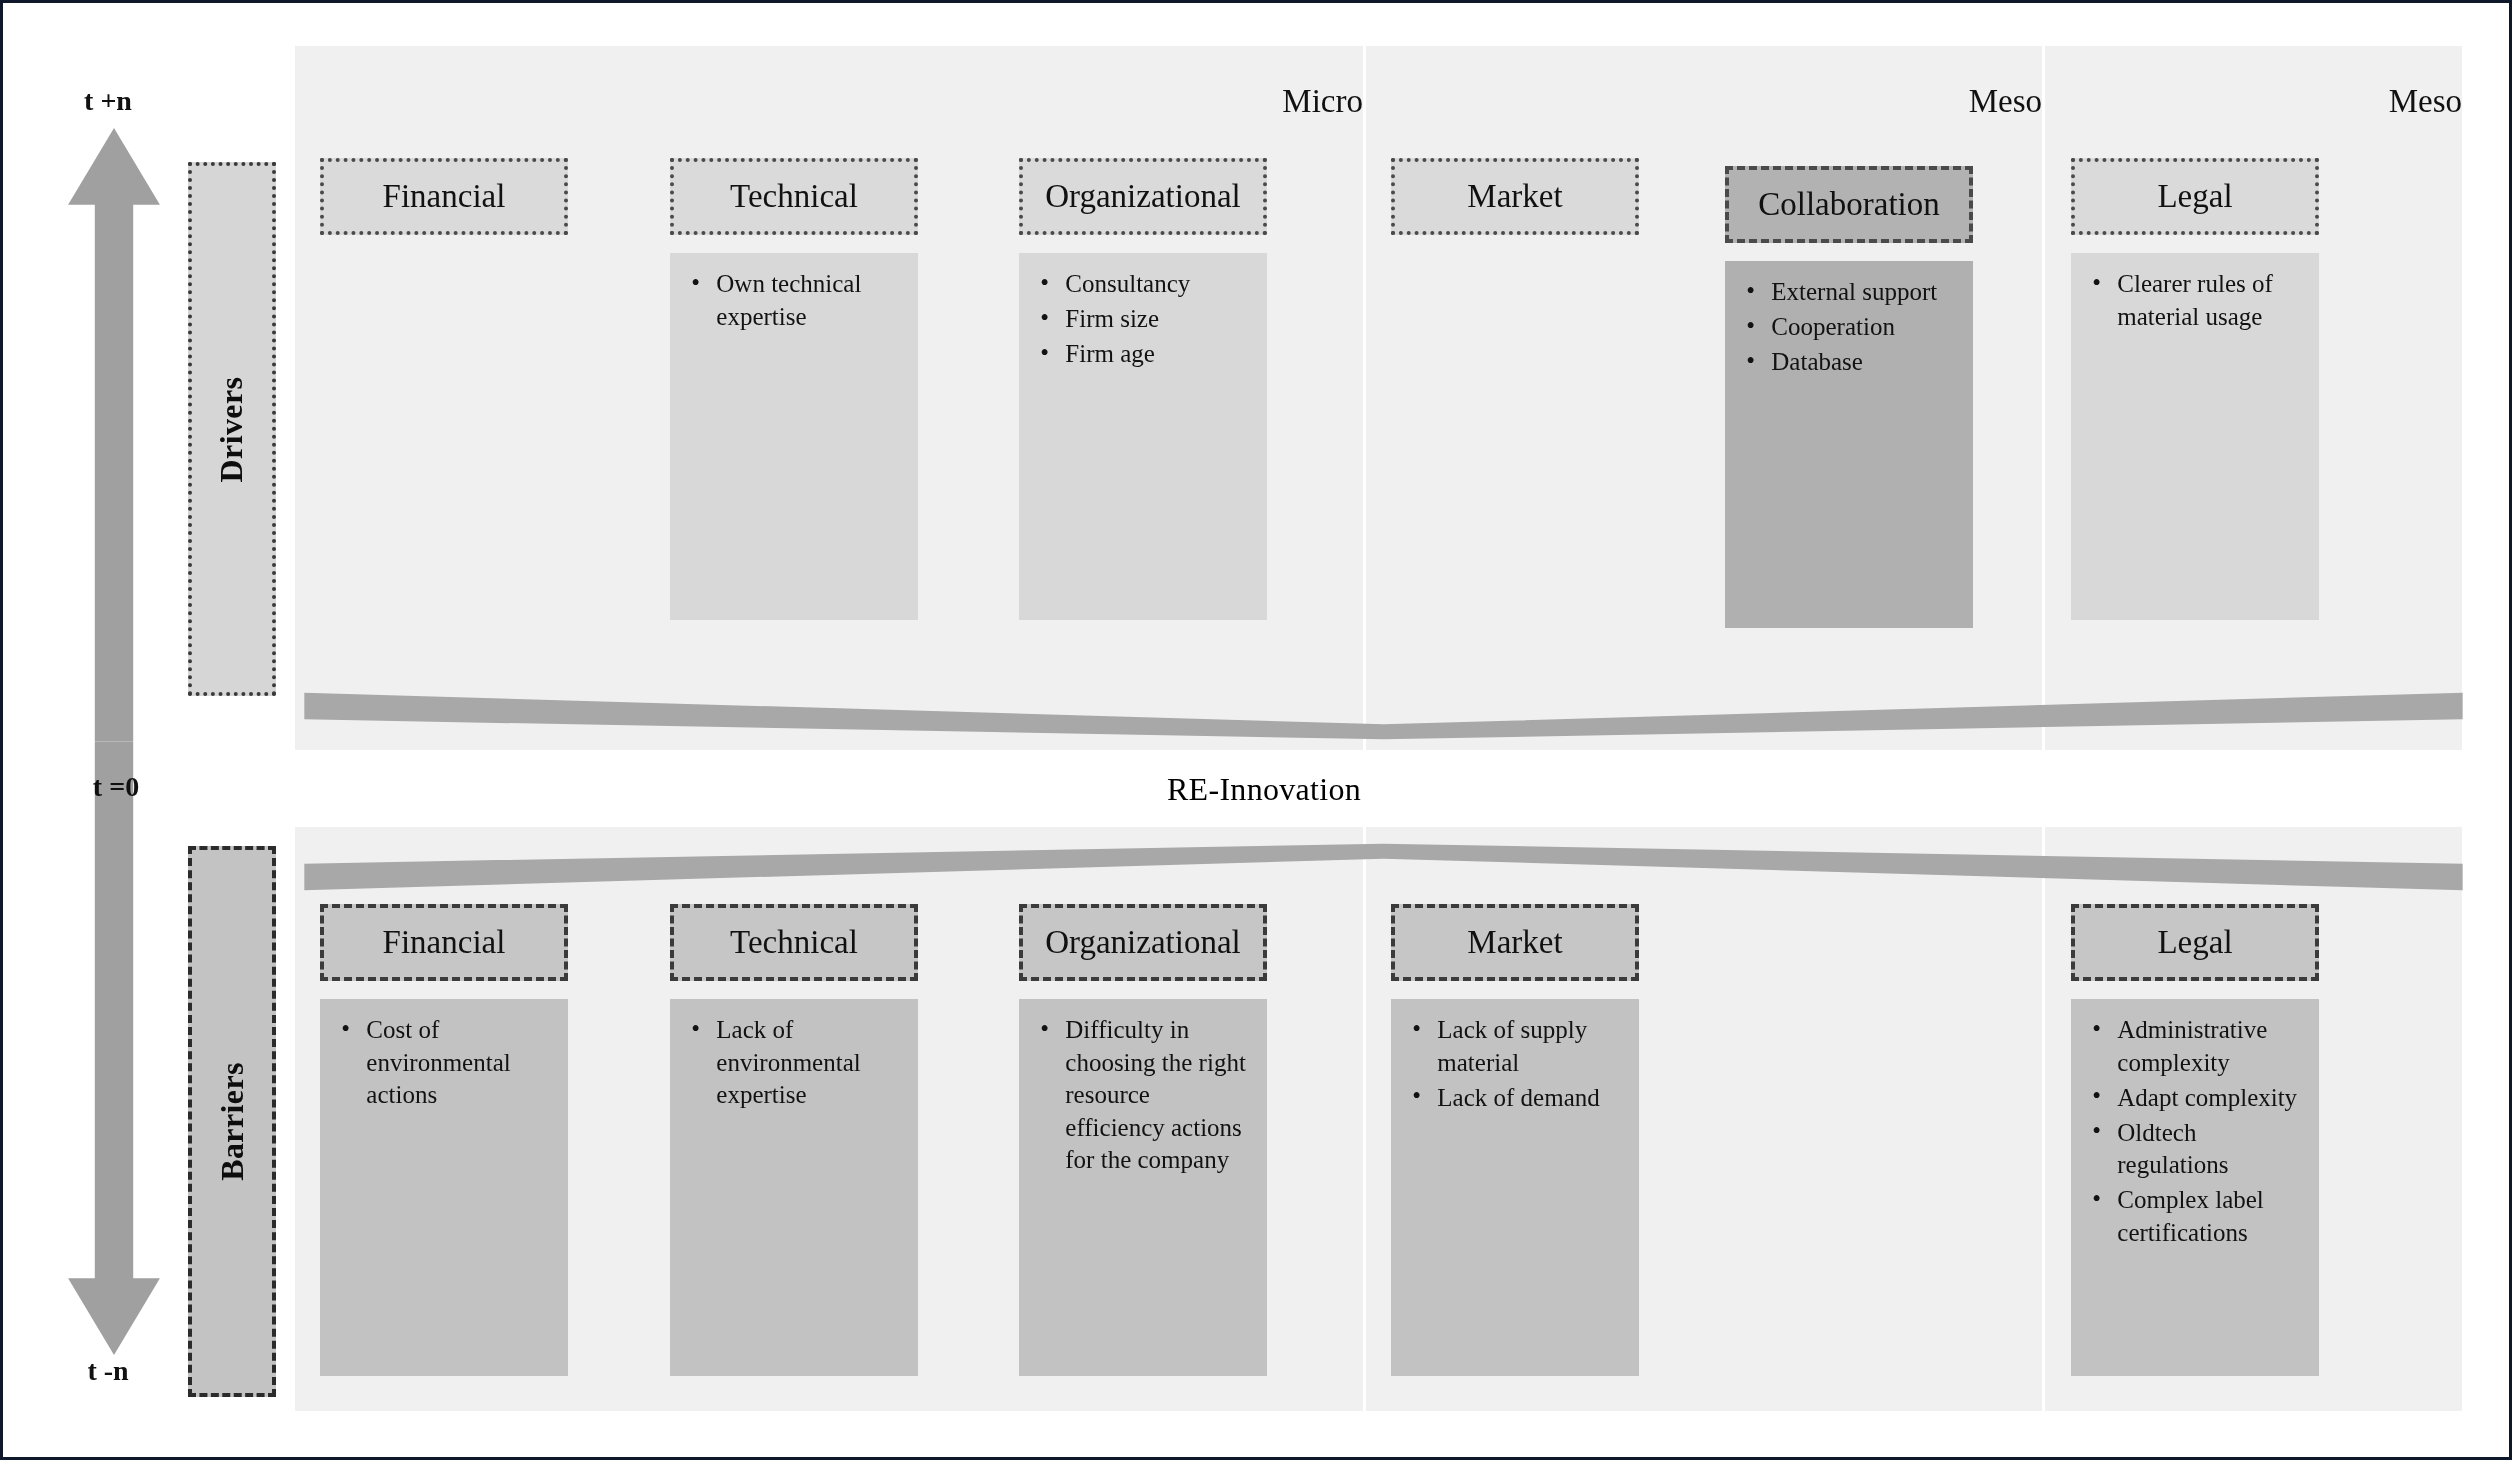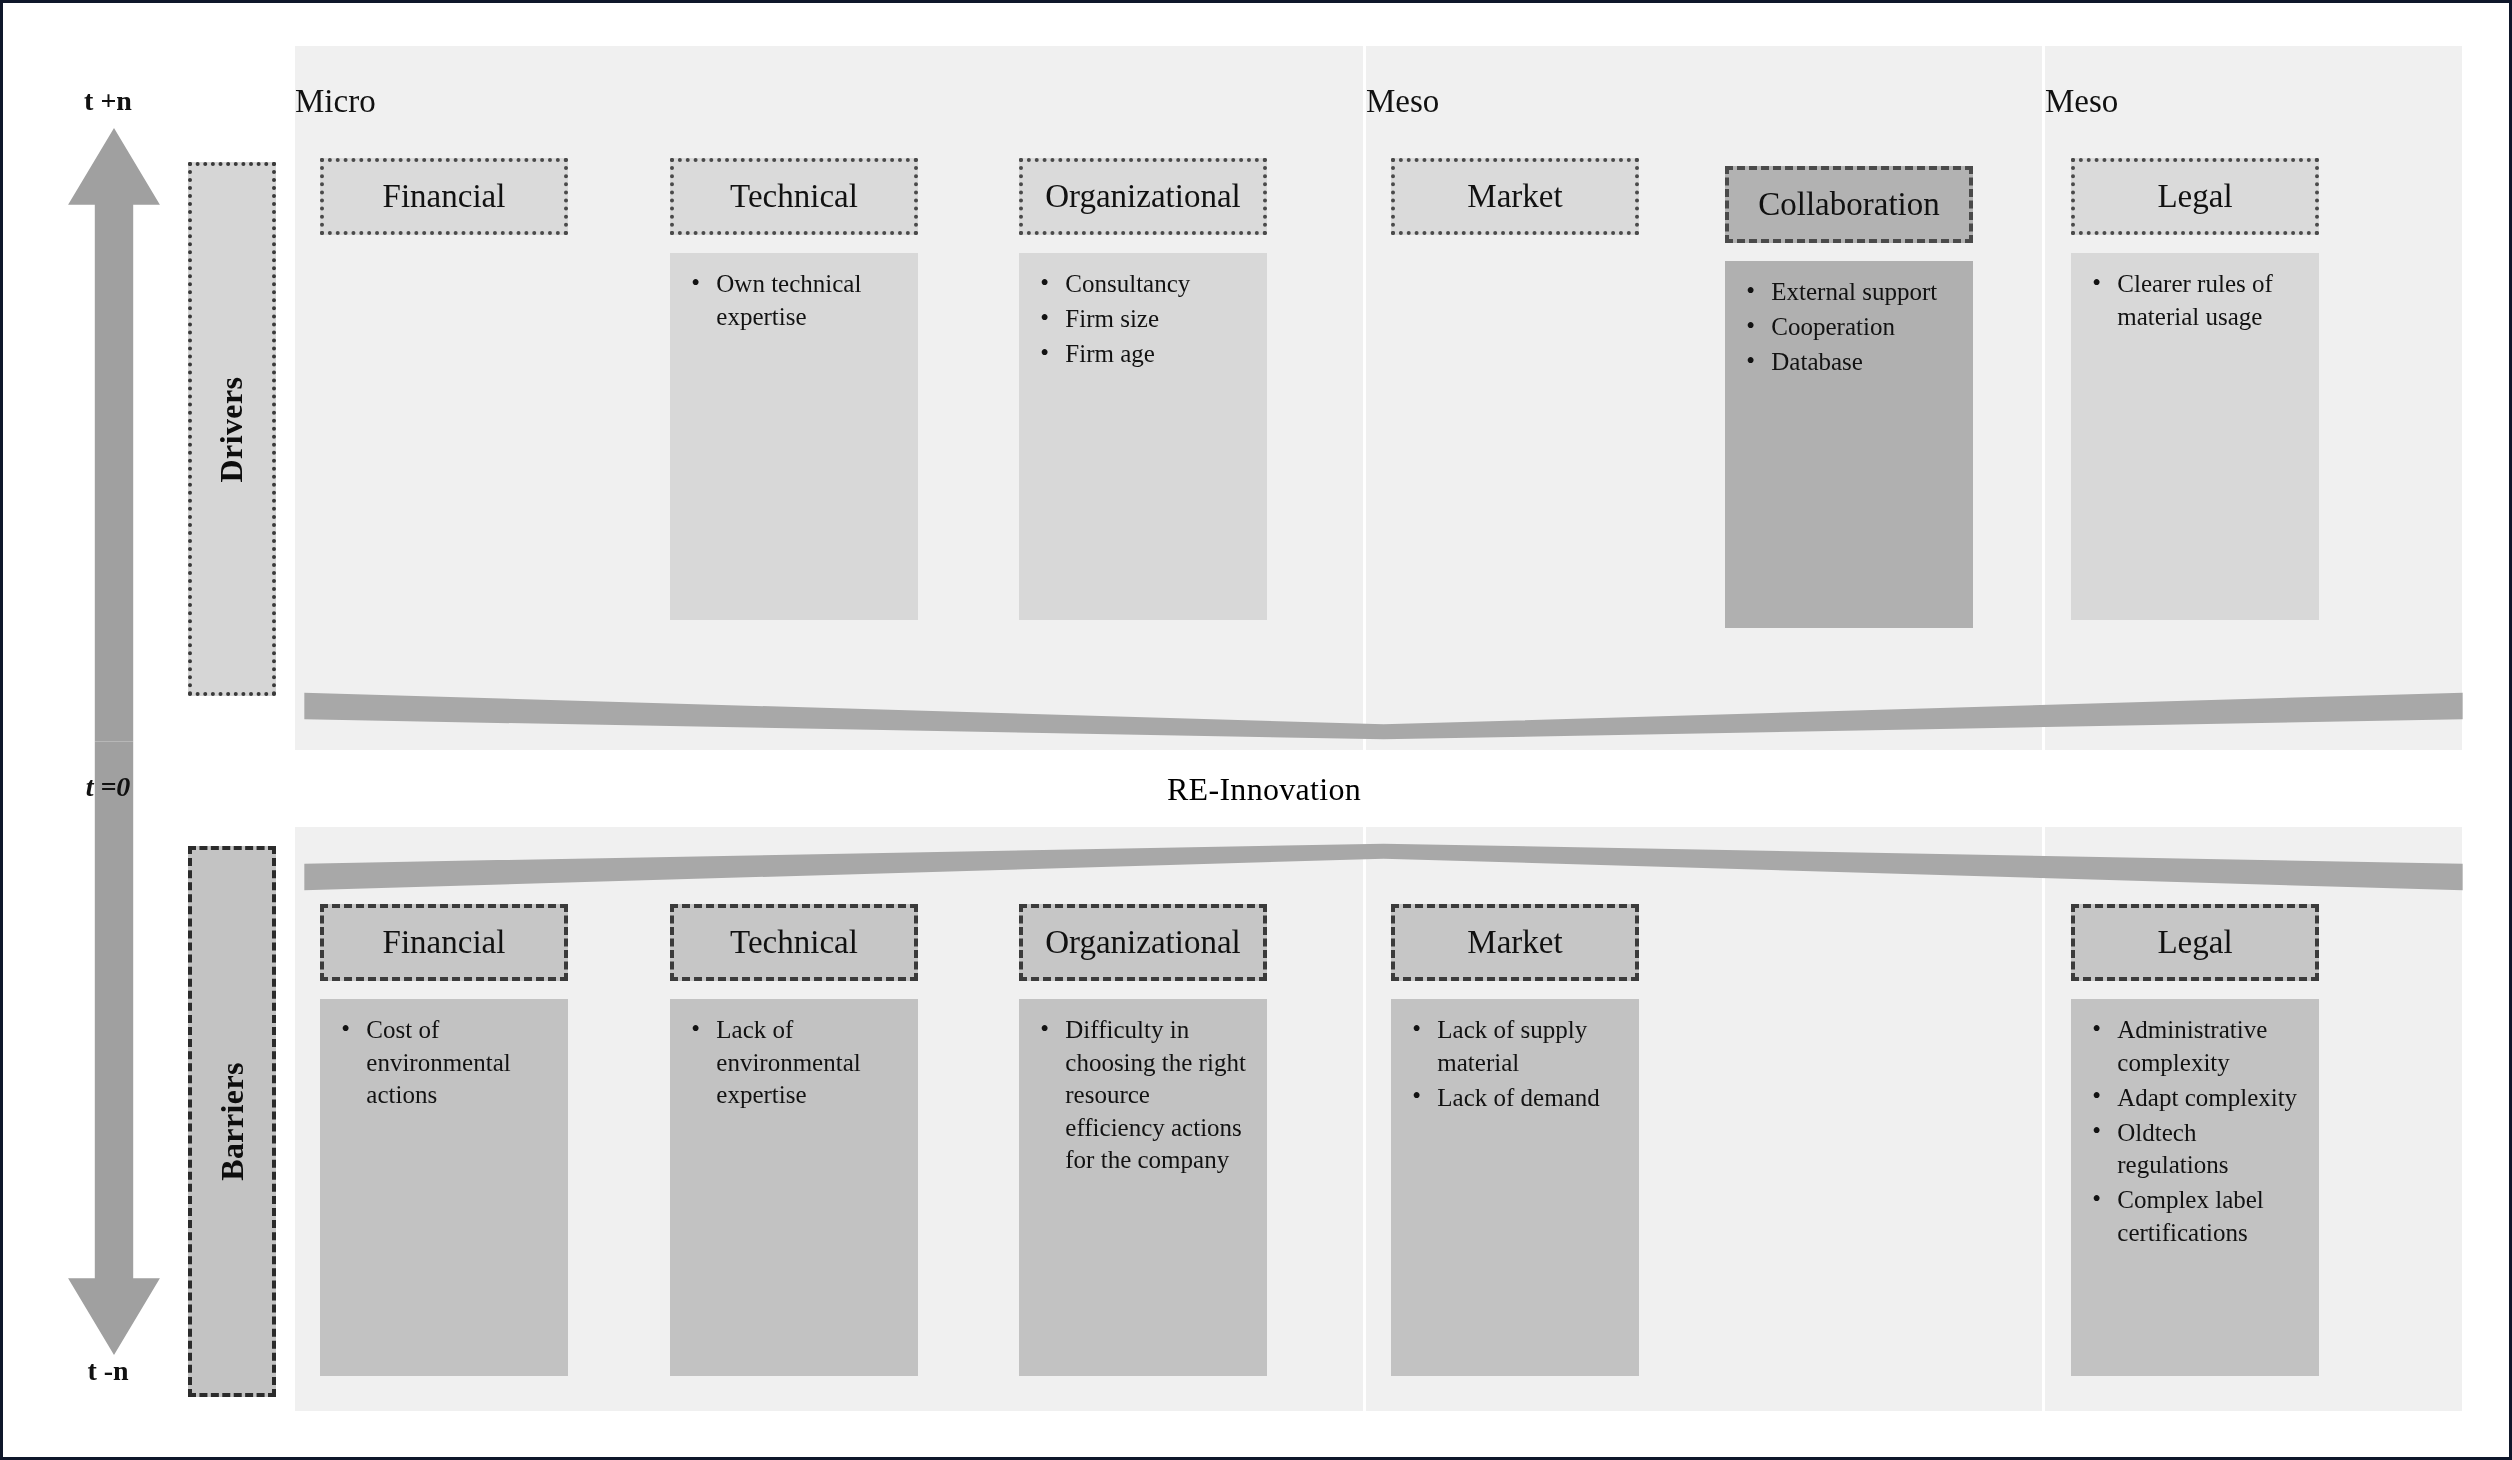--- a/index.html
+++ b/index.html
@@ -16,21 +16,21 @@
 
   
   #time-axis{position:absolute;left:33px;top:50px;width:150px;height:1352px;}
   .t-label{
     position:absolute;left:72px;
     font-size:28px;font-weight:bold;color:#111;
     font-family:"Liberation Serif", serif;
     white-space:nowrap;
   }
   #t-plus{top:32px;transform:translateX(-50%);}
-  #t-zero{top:718px;transform:translateX(-50%);left:72px;font-style:italic;}
+  #t-zero{top:718px;transform:translateX(-50%);left:80px;}
   #t-minus{top:1302px;transform:translateX(-50%);}
   .arrow-svg{position:absolute;left:32px;top:75px;}
 
   
   .side-band{
     position:absolute;
     width:88px;
     background:#d6d6d6;
     box-sizing:border-box;
     display:flex;align-items:center;justify-content:center;
@@ -47,21 +47,21 @@
   .panel{position:absolute;background:#f0f0f0;}
   #panel-micro-top {left:292px; top:43px; width:1068px;height:704px;}
   #panel-meso-top  {left:1363px;top:43px; width:676px; height:704px;}
   #panel-macro-top {left:2042px;top:43px; width:417px; height:704px;}
   #panel-micro-bot {left:292px; top:824px;width:1068px;height:584px;}
   #panel-meso-bot  {left:1363px;top:824px;width:676px; height:584px;}
   #panel-macro-bot {left:2042px;top:824px;width:417px; height:584px;}
 
   .level-title{
     position:absolute;
-    font-size:33px;color:#111;text-align:left;
+    font-size:33px;color:#111;text-align:right;
     width:100%;top:37px;left:0;
     font-family:"Liberation Serif", serif;
   }
 
   
   .card{position:absolute;width:248px;}
   .card-head{
     box-sizing:border-box;
     height:77px;
     display:flex;align-items:center;justify-content:center;

